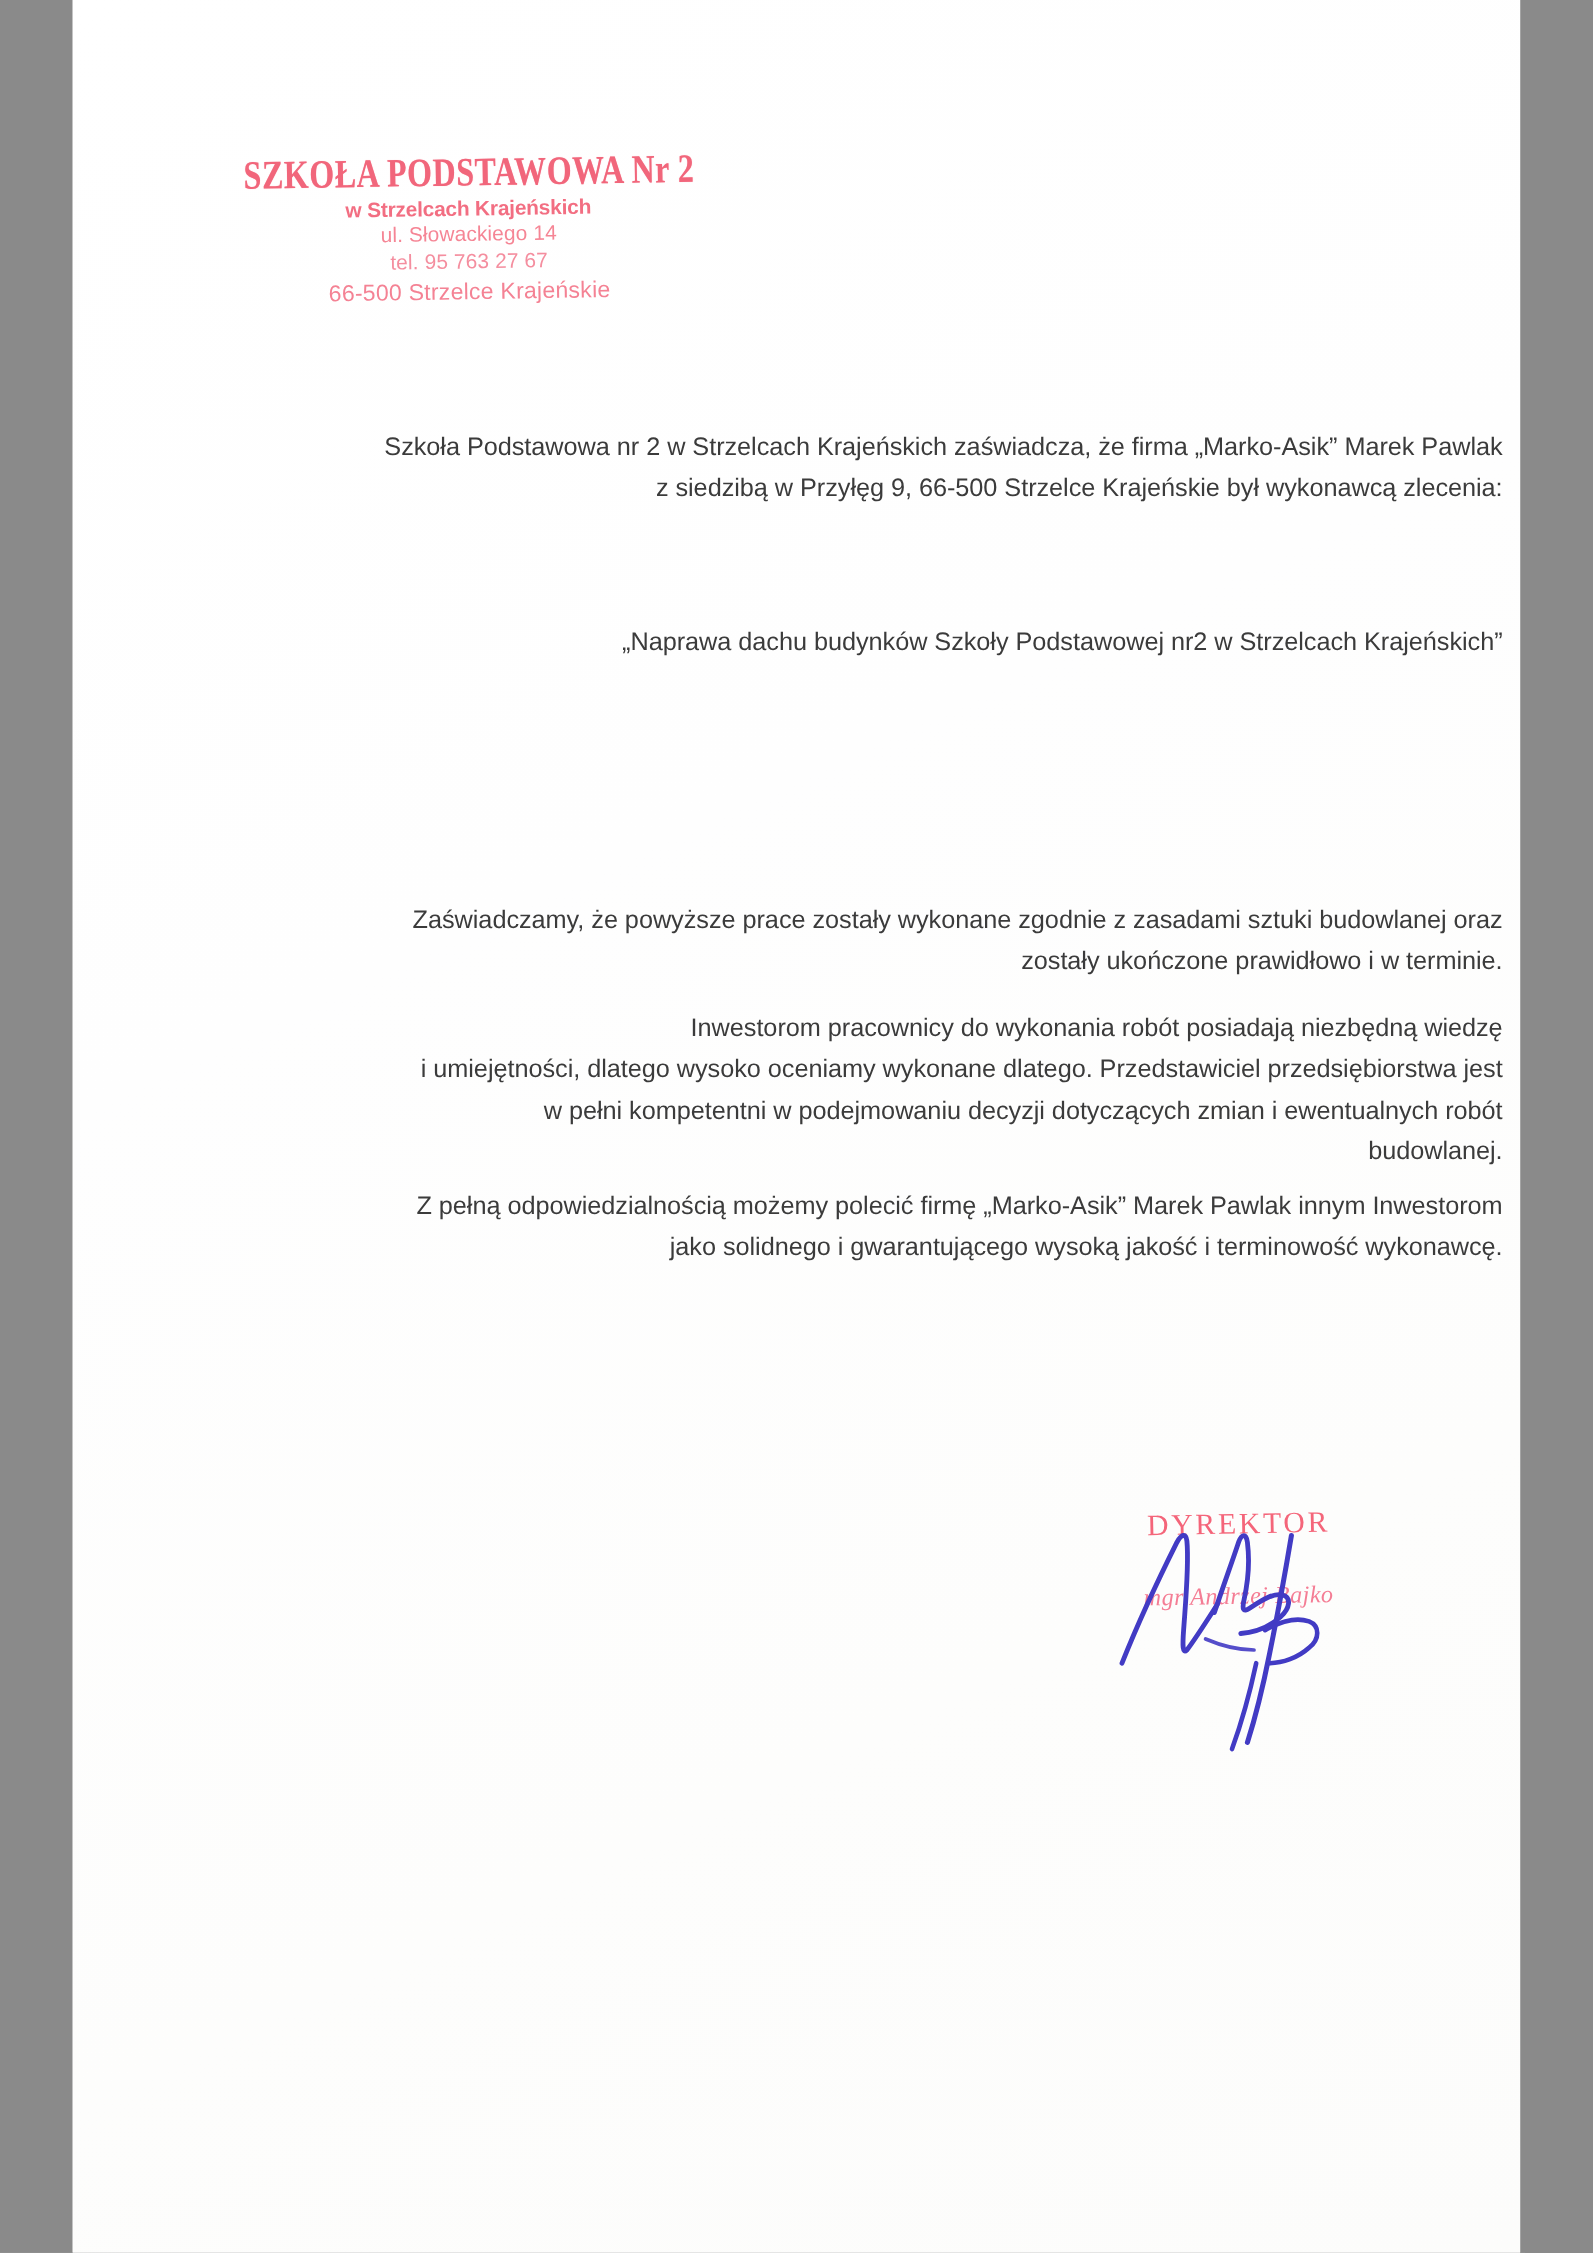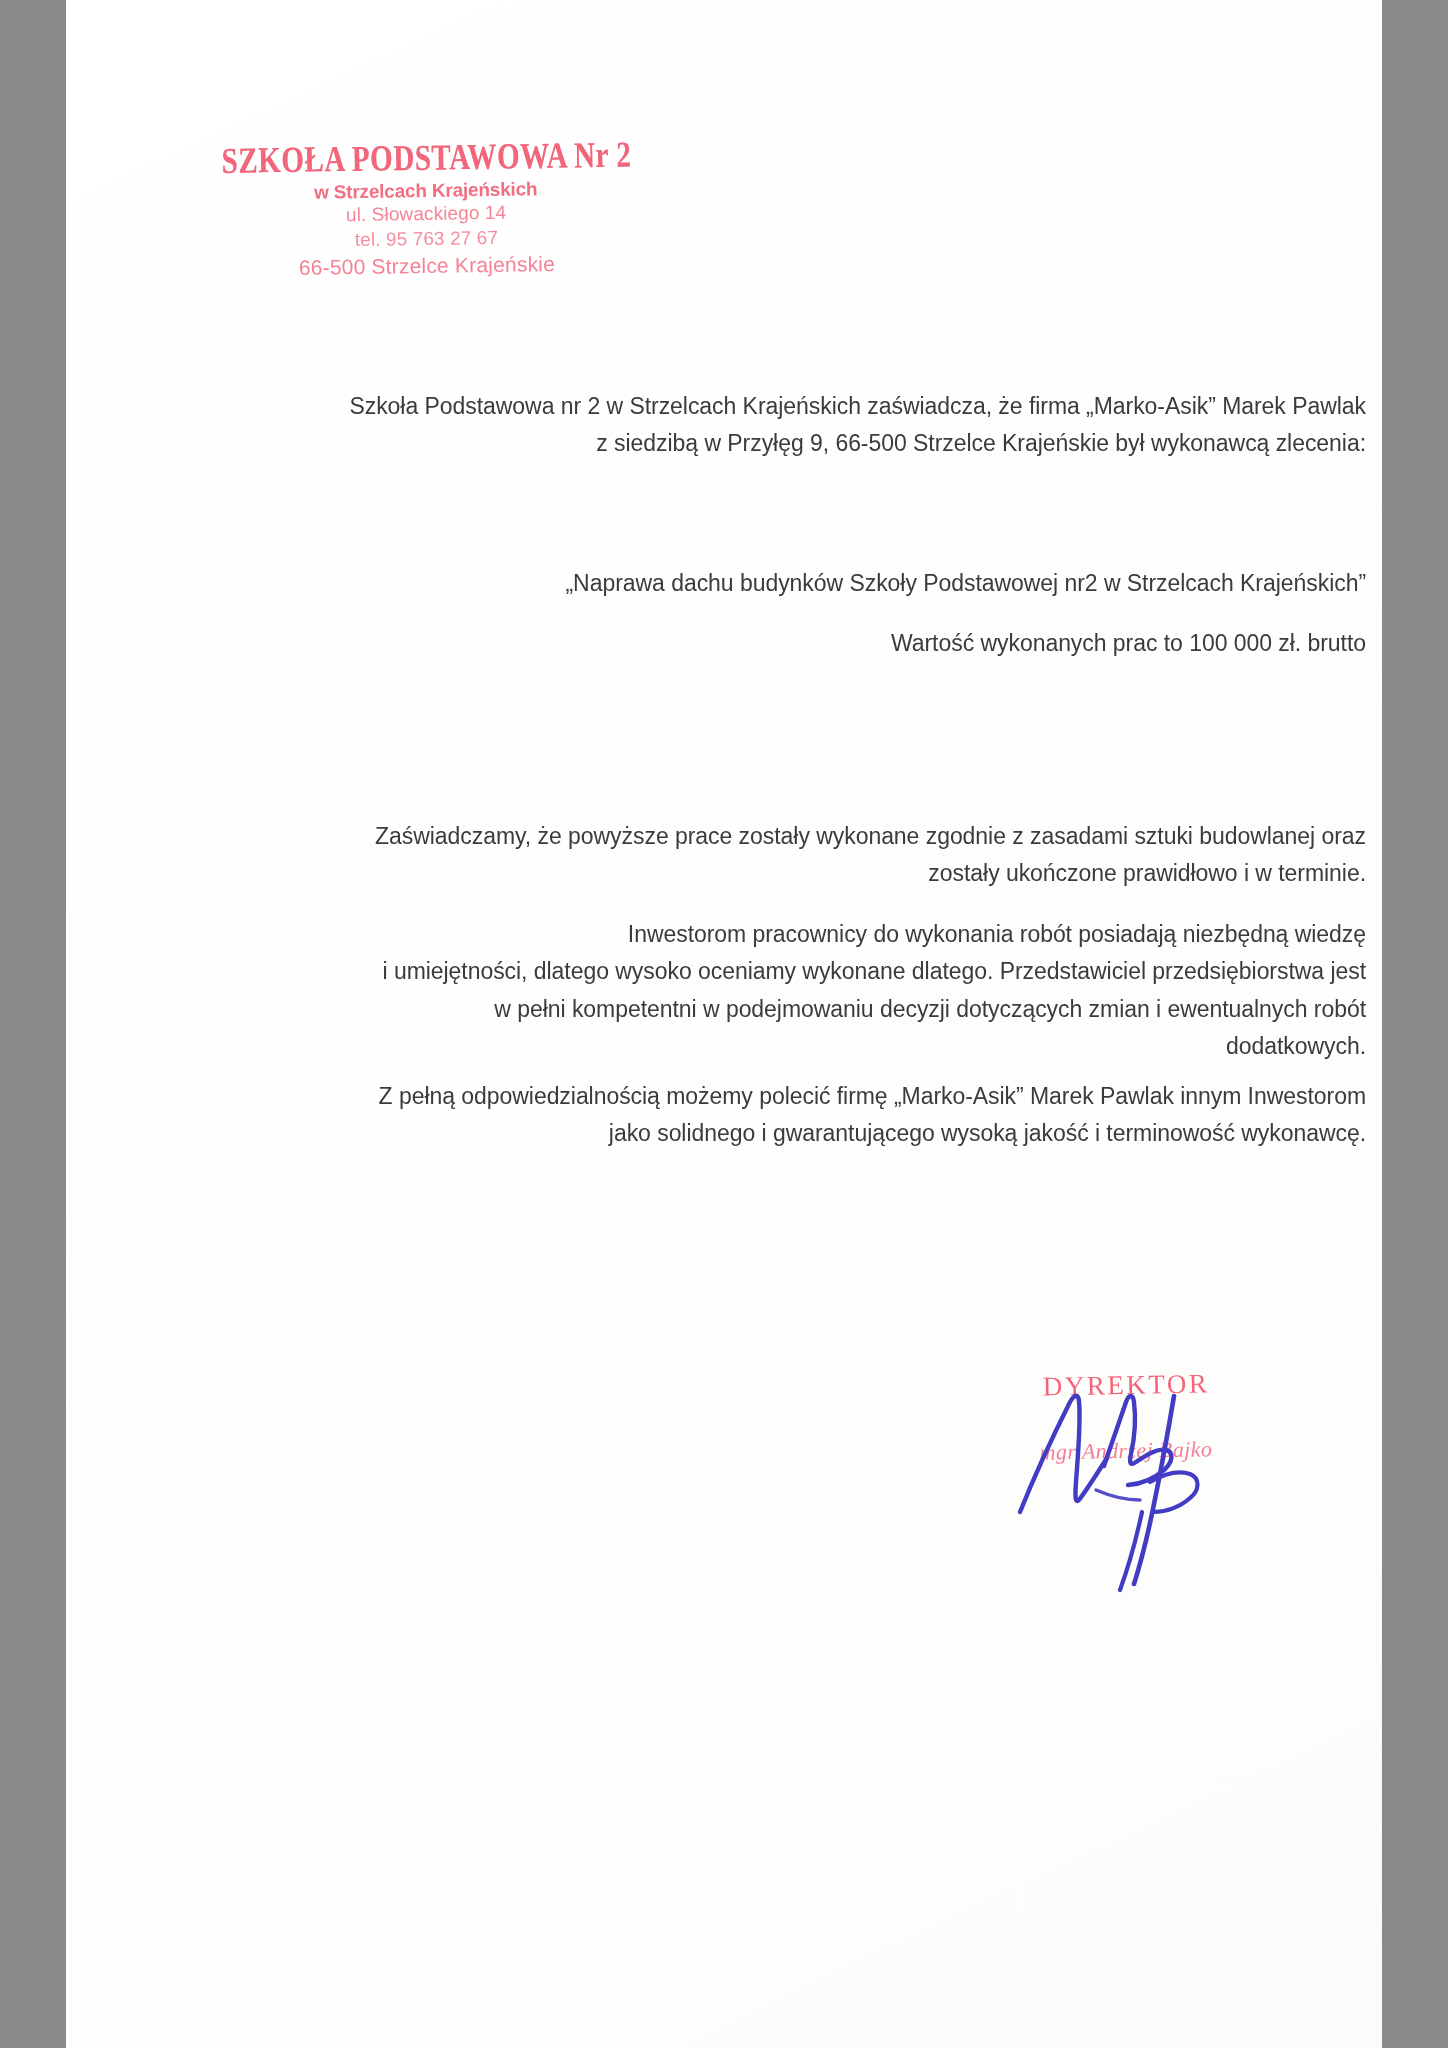--- a/index.html
+++ b/index.html
@@ -175,34 +175,31 @@
 
   <div class="body-text para-intro">
     <span class="para-line">Szkoła Podstawowa nr 2 w Strzelcach Krajeńskich zaświadcza, że firma „Marko-Asik” Marek Pawlak</span>
     <span class="para-line">z siedzibą w Przyłęg 9, 66-500 Strzelce Krajeńskie był wykonawcą zlecenia:</span>
   </div>
 
   <div class="body-text para-subject">
     <span class="para-line">„Naprawa dachu budynków Szkoły Podstawowej nr2 w Strzelcach Krajeńskich”</span>
   </div>
 
-  <div class="body-text para-value">
-    <span class="para-line">Wartość wykonanych prac to 100 000 zł. brutto</span>
-  </div>
 
   <div class="body-text para-quality">
     <span class="para-line">Zaświadczamy, że powyższe prace zostały wykonane zgodnie z zasadami sztuki budowlanej oraz</span>
     <span class="para-line">zostały ukończone prawidłowo i w terminie.</span>
   </div>
 
   <div class="body-text para-staff">
     <span class="para-line">Inwestorom pracownicy do wykonania robót posiadają niezbędną wiedzę</span>
     <span class="para-line">i umiejętności, dlatego wysoko oceniamy wykonane dlatego. Przedstawiciel przedsiębiorstwa jest</span>
     <span class="para-line">w pełni kompetentni w podejmowaniu decyzji dotyczących zmian i ewentualnych robót</span>
-    <span class="para-line">dodatkowych.</span>
+    <span class="para-line">budowlanej.</span>
   </div>
 
   <div class="body-text para-recom">
     <span class="para-line">Z pełną odpowiedzialnością możemy polecić firmę „Marko-Asik” Marek Pawlak innym Inwestorom</span>
     <span class="para-line">jako solidnego i gwarantującego wysoką jakość i terminowość wykonawcę.</span>
   </div>
 
   <div class="signature-block">
 
     <div class="sig-title">DYREKTOR</div>

